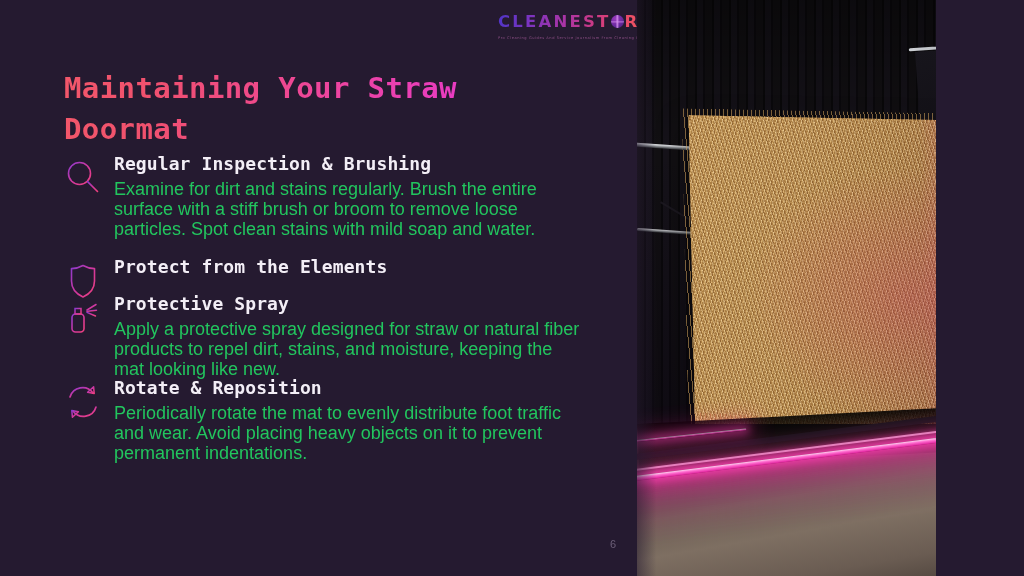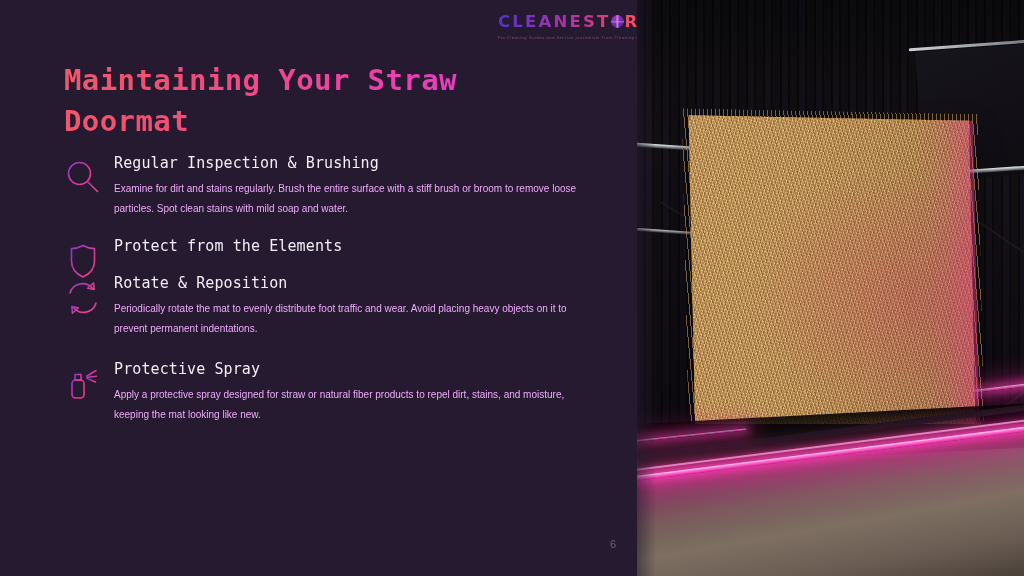--- a/index.html
+++ b/index.html
@@ -12,21 +12,21 @@
 
   body {
     background: #251a30;
     font-family: "Liberation Sans", sans-serif;
     position: relative;
   }
 
   #slide {
     position: absolute;
     inset: 0;
-    width: 1024px;
+    width: 936px;
     height: 576px;
     background: #251a30;
     overflow: hidden;
   }
 
   
   #logo {
     position: absolute;
     left: 498px;
     top: 12px;
@@ -85,21 +85,21 @@
     color: #8d4f86;
     white-space: nowrap;
     margin-top: 2.5px;
     line-height: 6px;
   }
 
   
   #title {
     position: absolute;
     left: 64px;
-    top: 60px;
+    top: 68px;
     width: 470px;
     font-family: "DejaVu Sans Mono", monospace;
     font-weight: bold;
     font-size: 29px;
     line-height: 41px;
     letter-spacing: 0.4px;
     background-image: linear-gradient(93deg,
         #f2576a 0%, #f0516e 18%, #ef4a88 40%,
         #ec43a6 62%, #e93cc0 82%, #e63ccb 100%);
     -webkit-background-clip: text;
@@ -123,33 +123,33 @@
   .item-icon {
     position: absolute;
     left: 0;
     top: 2px;
     width: 42px;
     height: 42px;
     display: block;
   }
   .item-heading {
     font-family: "DejaVu Sans Mono", monospace;
-    font-weight: normal;
-    font-size: 15px;
+    font-weight: bold;
+    font-size: 18px;
     line-height: 17px;
     color: #f3eef6;
     letter-spacing: 0.1px;
     margin-bottom: 7px;
     white-space: nowrap;
   }
   .item-body {
     font-family: "Liberation Sans", sans-serif;
-    font-size: 10px;
+    font-size: 18px;
     line-height: 20px;
-    color: #f0abfc;
+    color: #22c55e;
     max-width: 470px;
   }
 
   
   .item.i0 { margin-bottom: 19px; }
   .item.i1 { margin-bottom: 20px; }
   .item.i2 { margin-bottom: 22px; }
   .item.i3 { margin-bottom: 0; }
 
   
@@ -422,40 +422,20 @@
               <stop offset="0%" stop-color="#8a3ad0"></stop>
               <stop offset="50%" stop-color="#d0379f"></stop>
               <stop offset="100%" stop-color="#f0407e"></stop>
             </linearGradient>
           </defs>
           <path d="M21 5.5 C16.5 8 12.5 8.6 9.5 8.6 L9.5 21 C9.5 29.5 15.5 34.5 21 37 C26.5 34.5 32.5 29.5 32.5 21 L32.5 8.6 C29.5 8.6 25.5 8 21 5.5 Z" stroke="url(#gradShield)" stroke-width="1.6" stroke-linejoin="round"></path>
           <line x1="21" y1="6.2" x2="21" y2="36.4" stroke="url(#gradShield)" stroke-width="1.5"></line>
         </svg>
       </span>
       <div class="item-heading">Protect from the Elements</div>
-    </div>
-
-    <div class="item i2">
-      <span class="item-icon">
-        <svg viewBox="0 0 42 42" width="42" height="42" fill="none">
-          <defs>
-            <linearGradient id="gradRot" x1="0" y1="0" x2="1" y2="1">
-              <stop offset="0%" stop-color="#8a3ad0"></stop>
-              <stop offset="50%" stop-color="#d0379f"></stop>
-              <stop offset="100%" stop-color="#f0407e"></stop>
-            </linearGradient>
-          </defs>
-          <path d="M8 16 A13 13 0 0 1 31 12" stroke="url(#gradRot)" stroke-width="1.7" stroke-linecap="round"></path>
-          <path d="M34 26 A13 13 0 0 1 11 30" stroke="url(#gradRot)" stroke-width="1.7" stroke-linecap="round"></path>
-          <path d="M31.6 5.8 L32.2 12.6 L25.6 11.3 Z" stroke="url(#gradRot)" stroke-width="1.5" stroke-linejoin="round"></path>
-          <path d="M10.4 36.2 L9.8 29.4 L16.4 30.7 Z" stroke="url(#gradRot)" stroke-width="1.5" stroke-linejoin="round"></path>
-        </svg>
-      </span>
-      <div class="item-heading">Rotate &amp; Reposition</div>
-      <div class="item-body">Periodically rotate the mat to evenly distribute foot traffic and wear. Avoid placing heavy objects on it to prevent permanent indentations.</div>
     </div>
 
     <div class="item i3">
       <span class="item-icon">
         <svg viewBox="0 0 42 42" width="42" height="42" fill="none">
           <defs>
             <linearGradient id="gradSpray" x1="0" y1="0" x2="1" y2="1">
               <stop offset="0%" stop-color="#8a3ad0"></stop>
               <stop offset="50%" stop-color="#d0379f"></stop>
               <stop offset="100%" stop-color="#f0407e"></stop>
@@ -466,20 +446,40 @@
           <path d="M19 13.2 L24.5 13.2" stroke="url(#gradSpray)" stroke-width="1.5" stroke-linecap="round"></path>
           <path d="M25 13 L34 7.5" stroke="url(#gradSpray)" stroke-width="1.5" stroke-linecap="round"></path>
           <path d="M25 14.2 L34.5 13.2" stroke="url(#gradSpray)" stroke-width="1.5" stroke-linecap="round"></path>
           <path d="M25 15.4 L33.5 19" stroke="url(#gradSpray)" stroke-width="1.5" stroke-linecap="round"></path>
         </svg>
       </span>
       <div class="item-heading">Protective Spray</div>
       <div class="item-body">Apply a protective spray designed for straw or natural fiber products to repel dirt, stains, and moisture, keeping the mat looking like new.</div>
     </div>
 
+    <div class="item i2">
+      <span class="item-icon">
+        <svg viewBox="0 0 42 42" width="42" height="42" fill="none">
+          <defs>
+            <linearGradient id="gradRot" x1="0" y1="0" x2="1" y2="1">
+              <stop offset="0%" stop-color="#8a3ad0"></stop>
+              <stop offset="50%" stop-color="#d0379f"></stop>
+              <stop offset="100%" stop-color="#f0407e"></stop>
+            </linearGradient>
+          </defs>
+          <path d="M8 16 A13 13 0 0 1 31 12" stroke="url(#gradRot)" stroke-width="1.7" stroke-linecap="round"></path>
+          <path d="M34 26 A13 13 0 0 1 11 30" stroke="url(#gradRot)" stroke-width="1.7" stroke-linecap="round"></path>
+          <path d="M31.6 5.8 L32.2 12.6 L25.6 11.3 Z" stroke="url(#gradRot)" stroke-width="1.5" stroke-linejoin="round"></path>
+          <path d="M10.4 36.2 L9.8 29.4 L16.4 30.7 Z" stroke="url(#gradRot)" stroke-width="1.5" stroke-linejoin="round"></path>
+        </svg>
+      </span>
+      <div class="item-heading">Rotate &amp; Reposition</div>
+      <div class="item-body">Periodically rotate the mat to evenly distribute foot traffic and wear. Avoid placing heavy objects on it to prevent permanent indentations.</div>
+    </div>
+
   </div>
 
   <div id="page-number">6</div>
 
   <div id="photo">
     <div id="wall"></div>
     <div id="panel-right"></div>
 
     <div class="strut" style="left:10px;  top:250px; width:190px; transform:rotate(31deg);"></div>
     <div class="strut" style="left:20px;  top:390px; width:190px; transform:rotate(-33deg);"></div>

